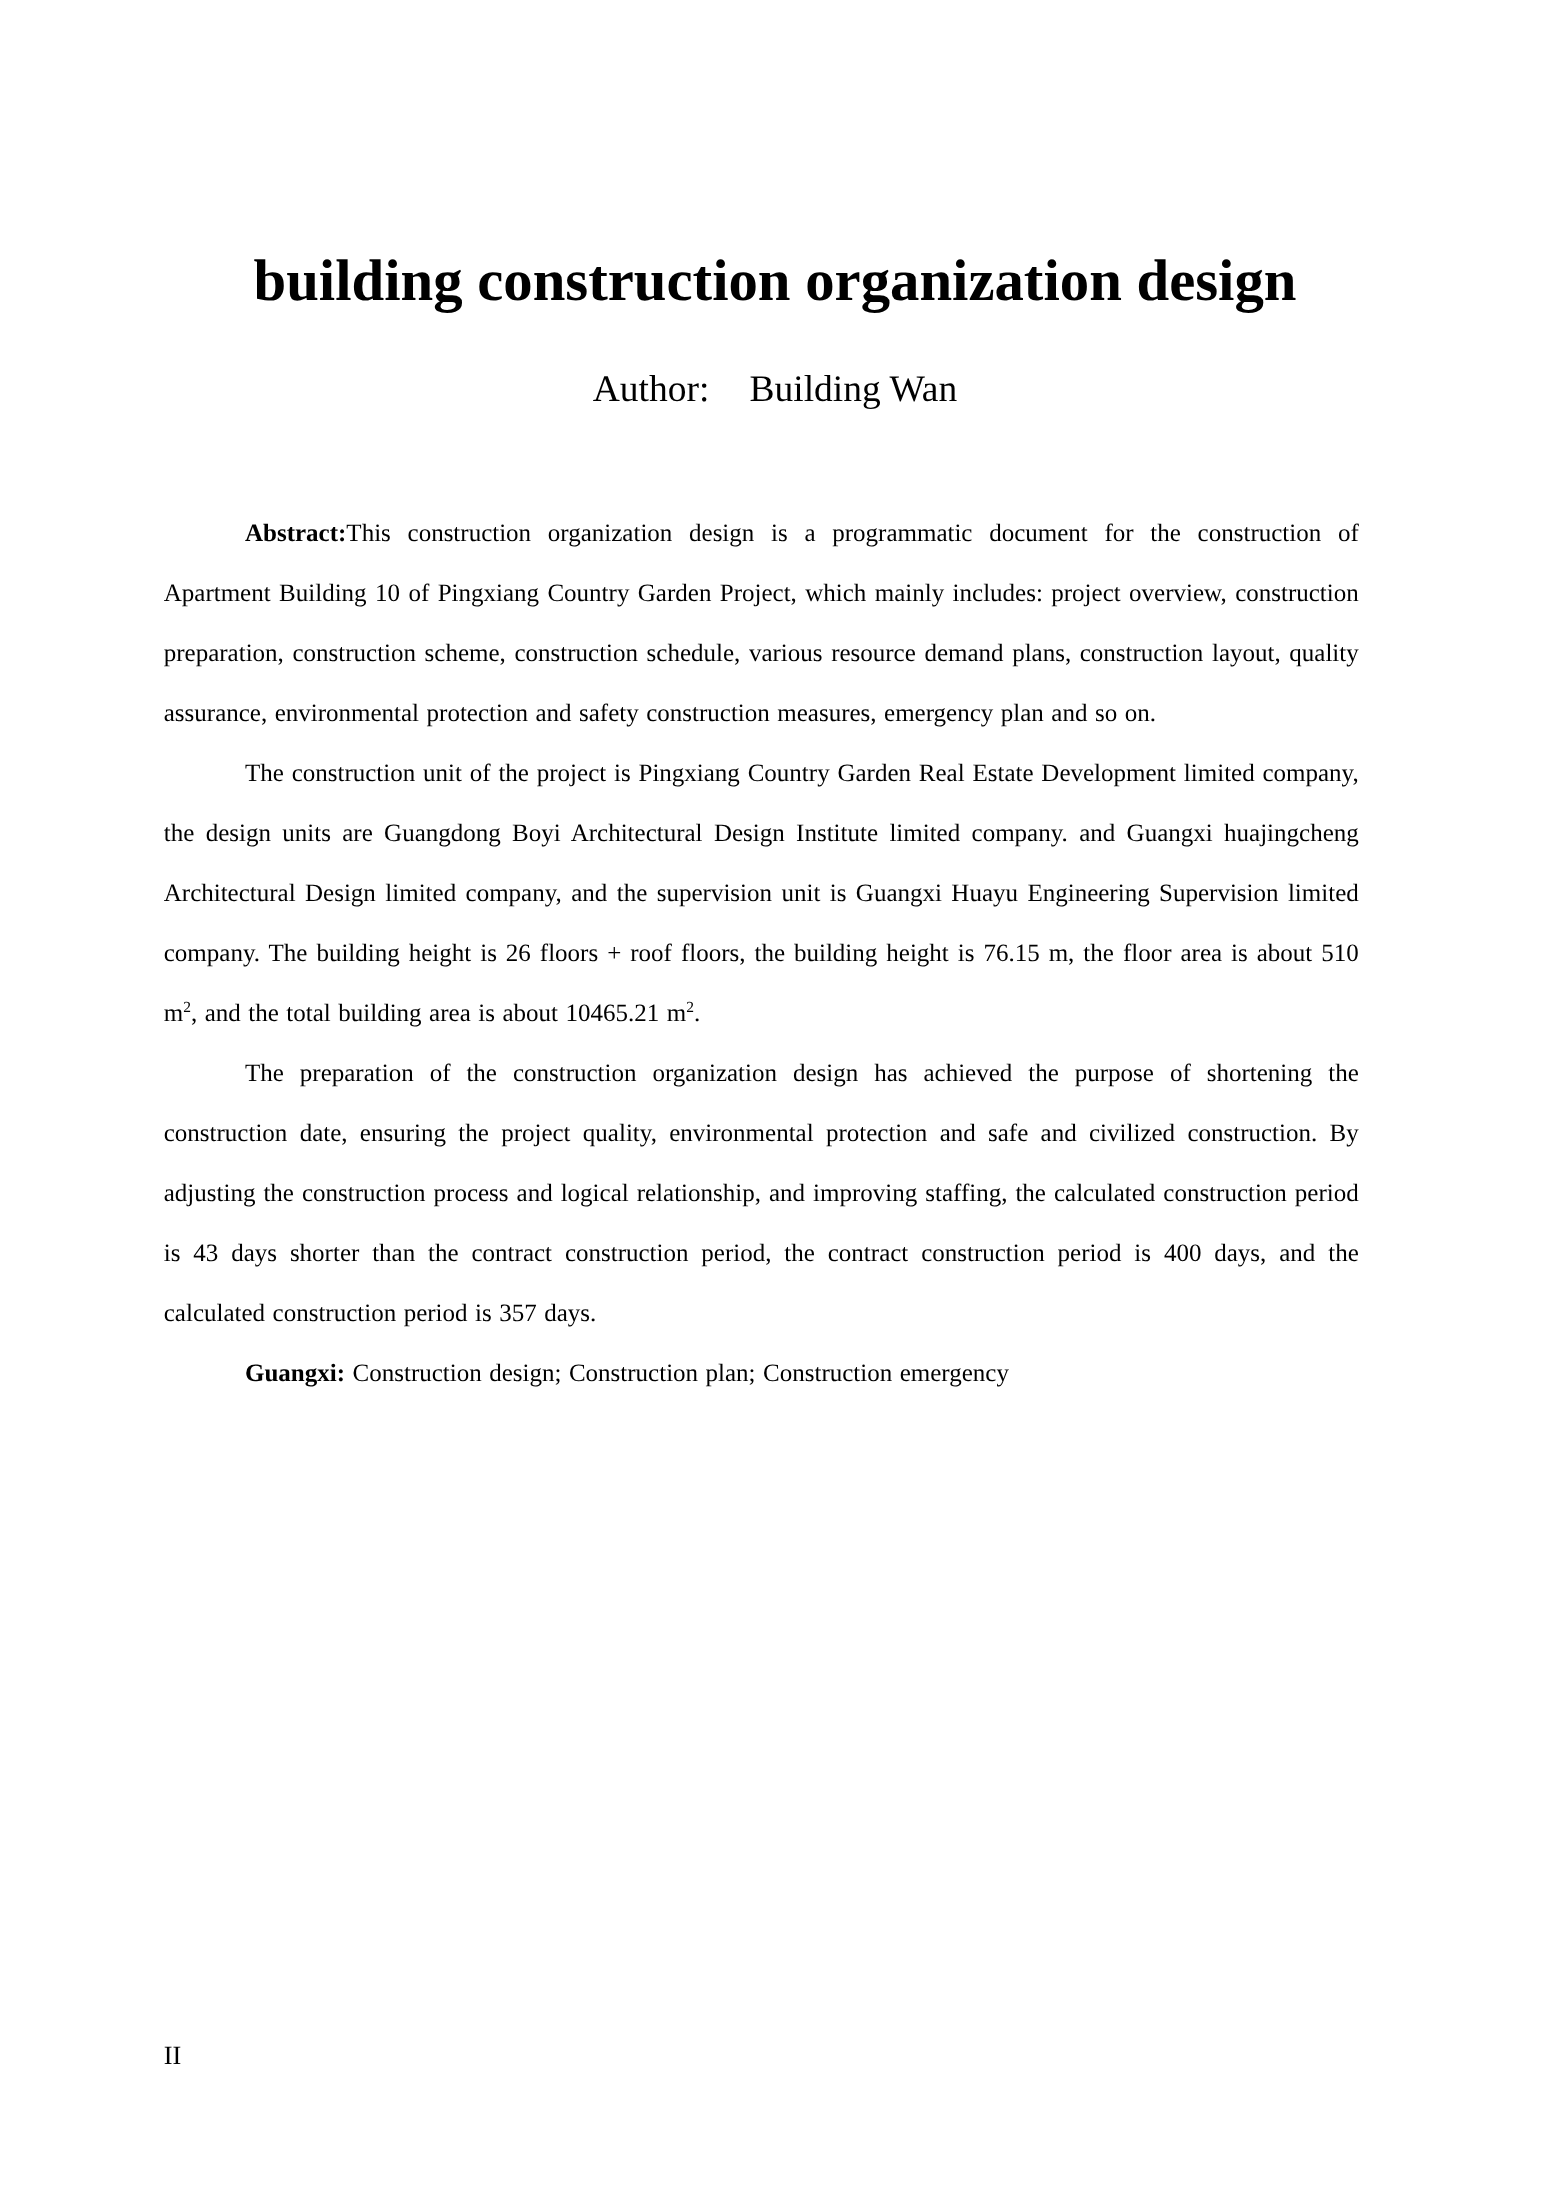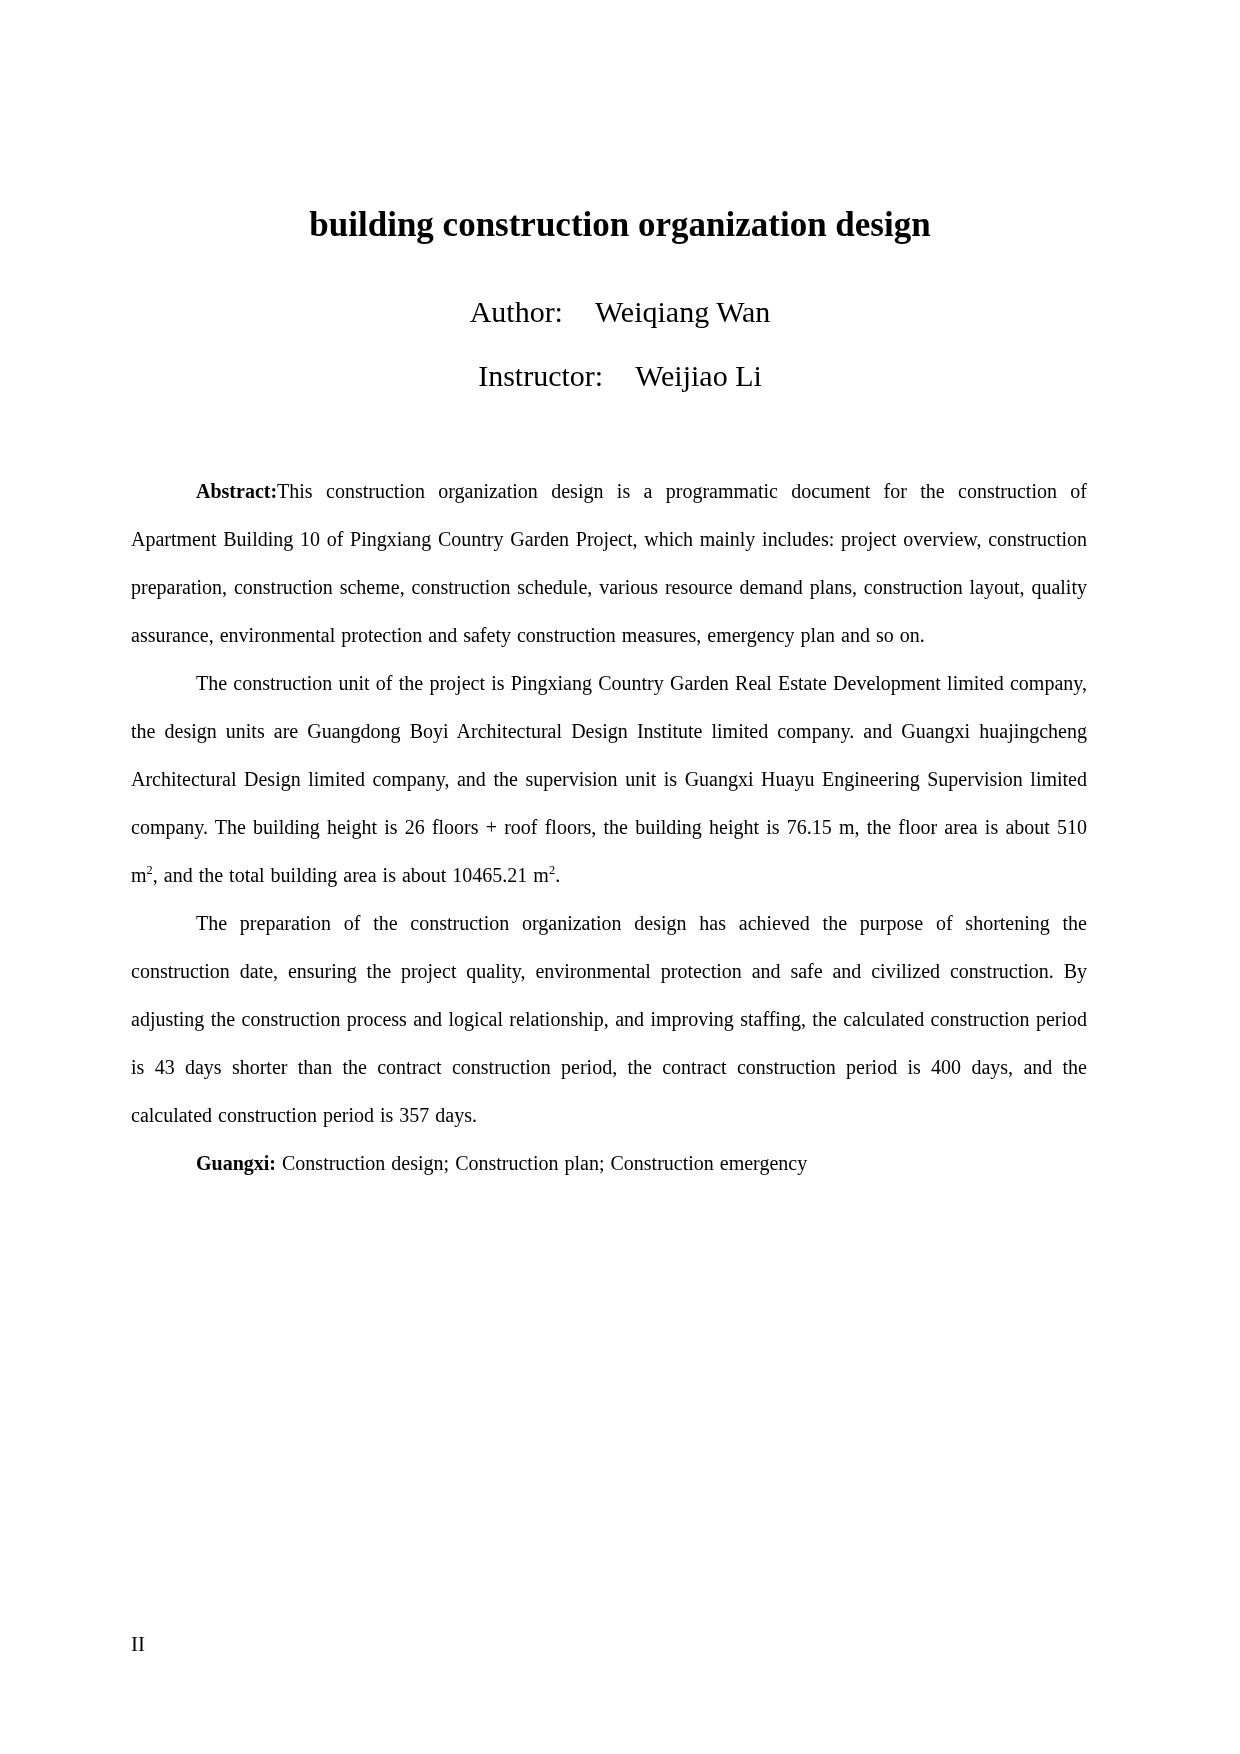--- a/index.html
+++ b/index.html
@@ -14,21 +14,21 @@
     background: #ffffff;
     color: #000000;
     font-family: "Liberation Serif", serif;
     overflow: hidden;
     box-sizing: border-box;
   }
   .doc-title {
     margin: 0;
     padding-top: 203px;
     text-align: center;
-    font-size: 35px;
+    font-size: 47px;
     font-weight: bold;
     line-height: 44px;
   }
   .byline {
     display: flex;
     justify-content: center;
     align-items: baseline;
     gap: 32px;
     font-size: 30px;
     line-height: 36px;
@@ -66,27 +66,23 @@
 </style>
 </head>
 <body>
 
 <div class="page">
 
   <h1 class="doc-title">building construction organization design</h1>
 
   <div class="byline byline-author">
     <span class="byline-label">Author:</span>
-    <span class="byline-value">Weiqiang Wan</span>
+    <span class="byline-value">Building Wan</span>
   </div>
 
-  <div class="byline byline-instructor">
-    <span class="byline-label">Instructor:</span>
-    <span class="byline-value">Weijiao Li</span>
-  </div>
 
   <div class="body-block">
 
     <p class="para"><b>Abstract:</b><span>This construction organization design is a programmatic document for the construction of Apartment Building 10 of Pingxiang Country Garden Project, which mainly includes: project overview, construction preparation, construction scheme, construction schedule, various resource demand plans, construction layout, quality assurance, environmental protection and safety construction measures, emergency plan and so on.</span></p>
 
     <p class="para"><span>The construction unit of the project is Pingxiang Country Garden Real Estate Development limited company, the design units are Guangdong Boyi Architectural Design Institute limited company. and Guangxi huajingcheng Architectural Design limited company, and the supervision unit is Guangxi Huayu Engineering Supervision limited company. The building height is 26 floors + roof floors, the building height is 76.15 m, the floor area is about 510 m</span><sup class="sq">2</sup><span>, and the total building area is about 10465.21 m</span><sup class="sq">2</sup><span>.</span></p>
 
     <p class="para">The preparation of the construction organization design has achieved the purpose of shortening the construction date, ensuring the project quality, environmental protection and safe and civilized construction. By adjusting the construction process and logical relationship, and improving staffing, the calculated construction period is 43 days shorter than the contract construction period, the contract construction period is 400 days, and the calculated construction period is 357 days.</p>
 
     <p class="para"><b>Guangxi:</b><span> Construction design; Construction plan; Construction emergency</span></p>

